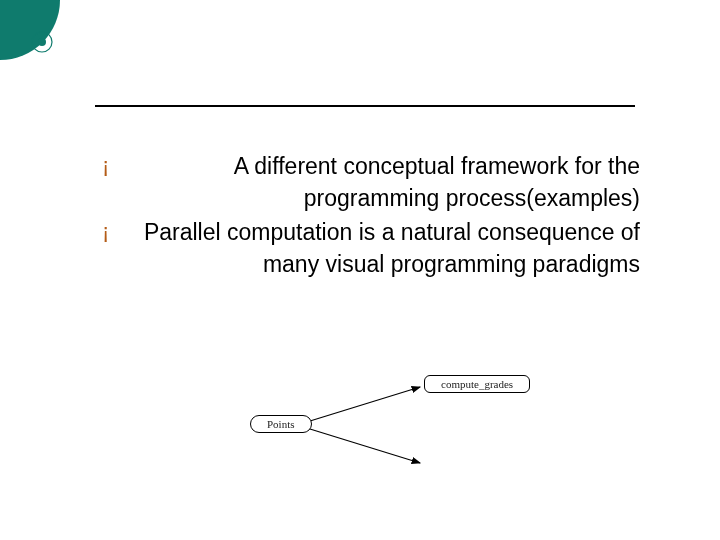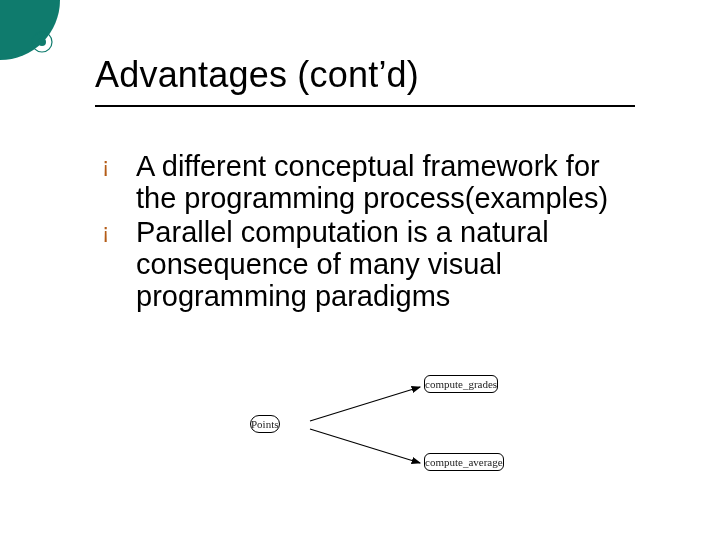--- a/index.html
+++ b/index.html
@@ -56,55 +56,55 @@
   }
   .bullet-mark {
     flex: 0 0 34px;
     font-size: 22px;
     line-height: 32px;
     color: #b45c17;
     text-align: left;
     padding-left: 2px;
   }
   .bullet-text {
-    font-size: 29px;
+    font-size: 23px;
     line-height: 32px;
     color: #000;
+    text-align: right;
   }
   .diagram {
     position: absolute;
     top: 365px;
     left: 240px;
     width: 320px;
     height: 140px;
   }
   .node {
     position: absolute;
     border: 1px solid #000;
     border-radius: 6px;
     background: #fff;
     font-family: "Times New Roman", Times, serif;
     font-size: 11px;
-    padding: 2px 0;
+    padding: 2px 16px;
     white-space: nowrap;
     color: #222;
   }
 </style>
 </head>
 <body>
 
 <div class="slide">
 
   <svg class="corner-decor" viewBox="0 0 80 80">
     <path d="M 0 0 L 60 0 A 60 60 0 0 1 0 60 Z" fill="#0f7b6d"></path>
     <circle cx="42" cy="42" r="10" fill="none" stroke="#0f7b6d" stroke-width="1.2"></circle>
     <circle cx="42" cy="42" r="4" fill="#0f7b6d"></circle>
   </svg>
 
-  <div class="title">Advantages (cont’d)</div>
   <div class="title-underline"></div>
 
   <div class="body">
     <div class="bullet-row">
       <div class="bullet-mark">¡</div>
       <div class="bullet-text">A different conceptual framework for the programming process(examples)</div>
     </div>
     <div class="bullet-row">
       <div class="bullet-mark">¡</div>
       <div class="bullet-text">Parallel computation is a natural consequence of many visual programming paradigms</div>
@@ -116,16 +116,15 @@
       <defs>
         <marker id="arrowhead" markerWidth="8" markerHeight="6" refX="7" refY="3" orient="auto">
           <polygon points="0 0, 8 3, 0 6" fill="#000"></polygon>
         </marker>
       </defs>
       <line x1="70" y1="56" x2="180" y2="22" stroke="#000" stroke-width="1.2" marker-end="url(#arrowhead)"></line>
       <line x1="70" y1="64" x2="180" y2="98" stroke="#000" stroke-width="1.2" marker-end="url(#arrowhead)"></line>
     </svg>
     <div class="node" style="left:10px; top:50px;border-radius:9px;">Points</div>
     <div class="node" style="left:184px; top:10px;">compute_grades</div>
-    <div class="node" style="left:184px; top:88px;">compute_average</div>
   </div>
 
 </div>
 
 </body></html>

